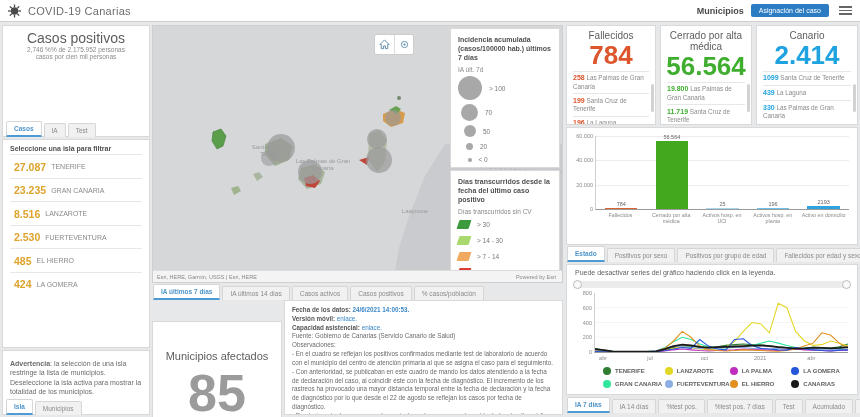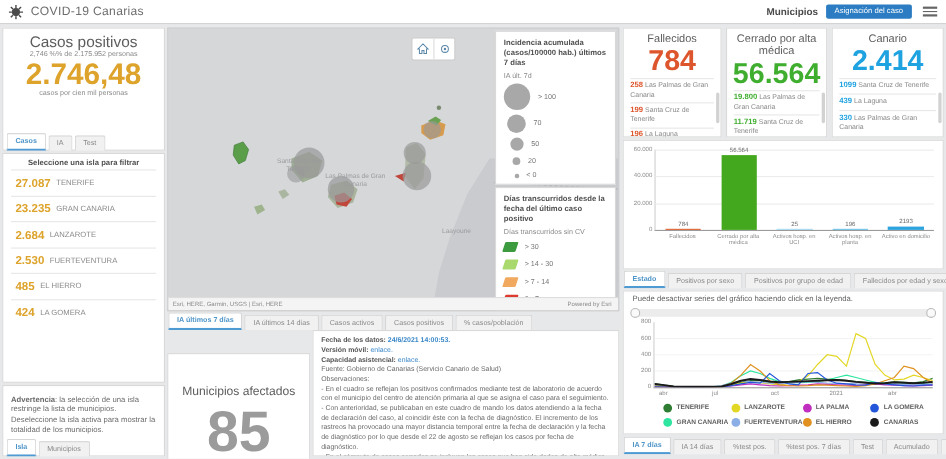--- a/index.html
+++ b/index.html
@@ -22,21 +22,21 @@
   .tab { background:#f1f1f1; border:1px solid #d6d6d6; border-bottom:none; color:#8a8a8a; font-size:6.5px; padding:3px 7px; border-radius:2px 2px 0 0; white-space:nowrap; cursor:pointer; }
   .tab.active { background:#fff; color:#4e95c9; border-bottom:2px solid #4e9bd4; font-weight:bold; }
 
   
   #p-casos { left:2px; top:25px; width:148px; height:112px; text-align:center; padding-top:4px; }
   #p-casos .t { font-size:14px; color:#5d5d5d; }
   #p-casos .n1 { font-size:31px; font-weight:bold; color:#dda32b; line-height:1.05; }
   #p-casos .s { font-size:6.5px; color:#8a8a8a; }
   #p-casos .n2 { font-size:27px; font-weight:bold; color:#dda32b; line-height:1.05; }
   #p-casos .tabs { position:absolute; left:3px; bottom:-1px; }
-  #p-islas { left:2px; top:139px; width:148px; height:209px; padding:5px 7px;text-align:center; }
+  #p-islas { left:2px; top:139px; width:148px; height:209px; padding:5px 7px; }
   #p-islas .prompt { font-size:7px; font-weight:bold; color:#4f4f4f; margin-bottom:2px; }
   .isla-row { display:flex; align-items:center; gap:5px; border-top:1px solid #e7e7e7; padding:5.5px 2px 5px 4px; cursor:pointer; }
   .isla-row .v { font-size:10.5px; font-weight:bold; color:#dda32b; }
   .isla-row .n { font-size:7px; color:#8a8a8a; }
   #p-warn { left:2px; top:350px; width:148px; height:65px; padding:8px 7px 0 7px; }
   #p-warn .txt { font-size:7px; color:#6a6a6a; line-height:1.35; }
   #p-warn .tabs { position:absolute; left:3px; bottom:-1px; }
 
   
   #p-map { left:152px; top:25px; width:411px; height:258px; background:#d5d7d9; border:1px solid #cfcfcf; overflow:hidden; }
@@ -131,41 +131,40 @@
   <span class="burger">
       <i></i>
       <i></i>
       <i></i>
     </span>
 </div>
 
 <div class="panel" id="p-casos">
   <div class="t">Casos positivos</div>
   <div class="s">2,746 %% de 2.175.952 personas</div>
-  <div class="n2">2.746,48</div>
   <div class="s">casos por cien mil personas</div>
   <div class="tabs">
     <span class="tab active">Casos</span>
     <span class="tab">IA</span>
     <span class="tab">Test</span>
   </div>
 </div>
 
 <div class="panel" id="p-islas">
   <div class="prompt">Seleccione una isla para filtrar</div>
   <div class="isla-row">
       <span class="v">27.087</span>
       <span class="n">TENERIFE</span>
     </div>
   <div class="isla-row">
       <span class="v">23.235</span>
       <span class="n">GRAN CANARIA</span>
     </div>
   <div class="isla-row">
-      <span class="v">2.684</span>
+      <span class="v">8.516</span>
       <span class="n">LANZAROTE</span>
     </div>
   <div class="isla-row">
       <span class="v">2.530</span>
       <span class="n">FUERTEVENTURA</span>
     </div>
   <div class="isla-row">
       <span class="v">485</span>
       <span class="n">EL HIERRO</span>
     </div>

